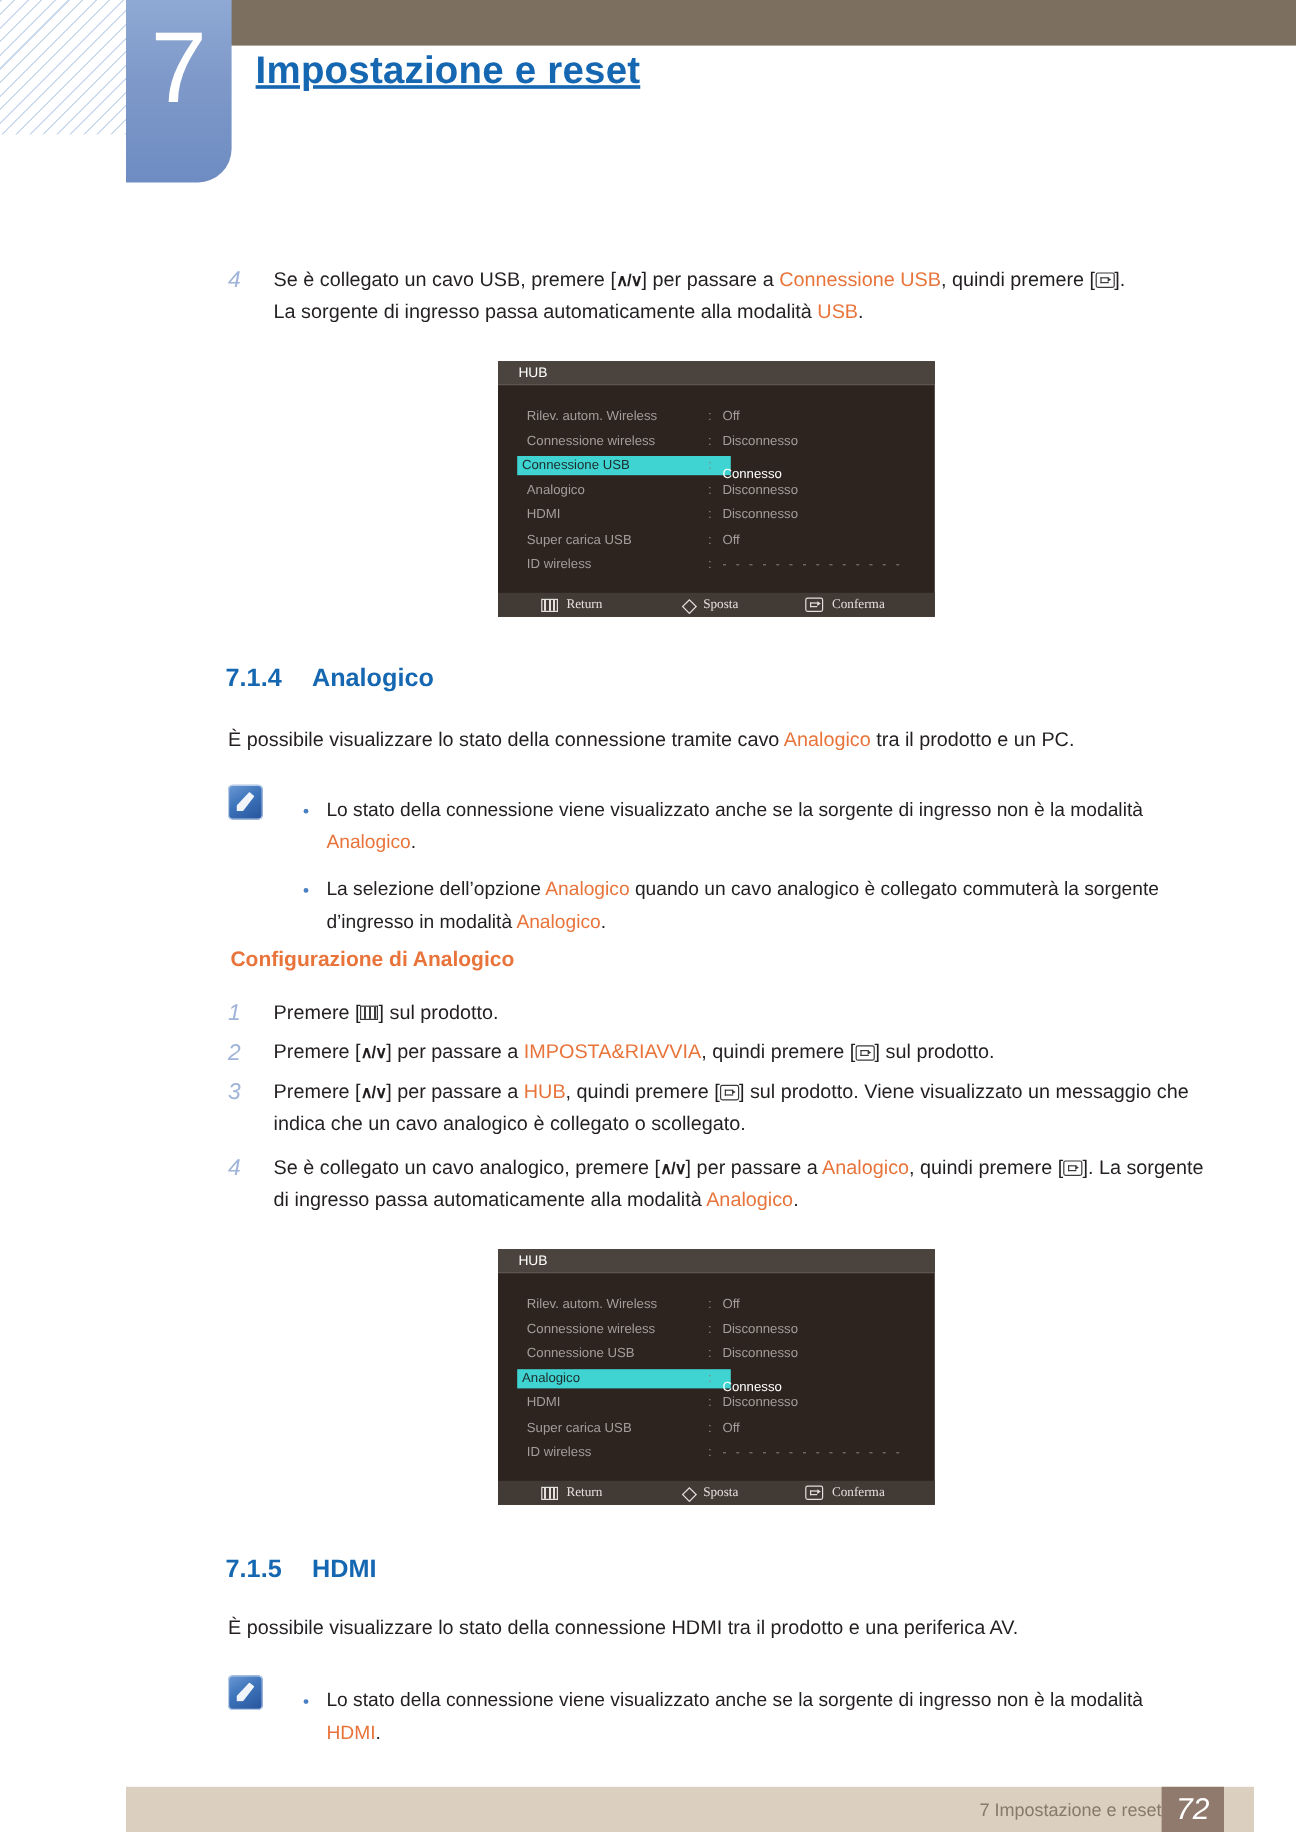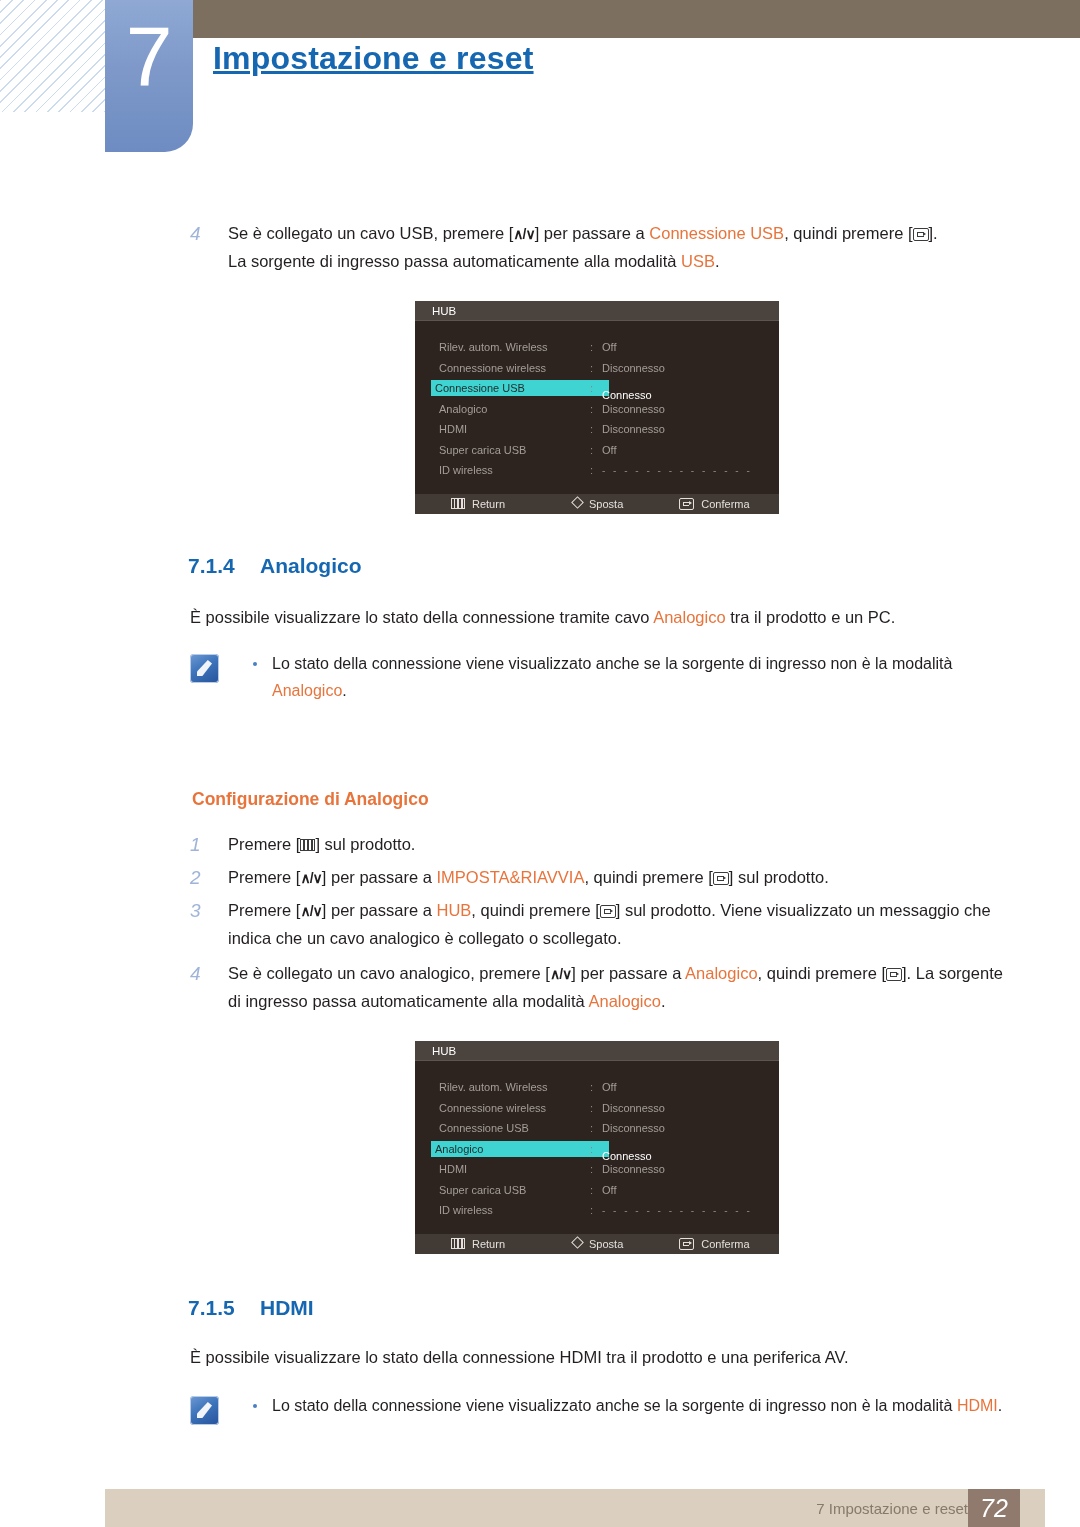--- a/index.html
+++ b/index.html
@@ -135,21 +135,21 @@
     box-shadow: inset 0 0 0 1px #b9cde8;
   }
   .note-icon::after {
     content: "";
     position: absolute; left: 7px; top: 6px;
     width: 15px; height: 16px;
     background: #ffffff;
     clip-path: polygon(72% 0%, 100% 22%, 36% 100%, 0% 100%, 0% 72%);
     opacity: .93;
   }
-  .note-list { margin: 0; padding: 0; list-style: none; }
+  .note-list { margin: 12px; padding: 0; list-style: none; }
   .note-list li {
     position: relative;
     padding-left: 27px;
     font-size: 16px;
     line-height: 27px;
     margin-bottom: 12px;
   }
   .note-list li::before {
     content: "";
     position: absolute; left: 8px; top: 12px;
@@ -210,21 +210,21 @@
   .osd-dashes { color: #8d8681; letter-spacing: 2.5px; font-size: 10px; }
 
   .osd-foot {
     position: absolute; left: 0; bottom: 0;
     width: 100%; height: 20px;
     background: #413a35;
     display: flex; align-items: center;
     color: #e5e0dc;
     font-size: 11px;
   }
-  .osd-foot-item { display: flex; align-items: flex-start; }
+  .osd-foot-item { display: flex; align-items: flex-end; font-family: Liberation Serif, serif; }
   .osd-foot-item.f1 { margin-left: 36px; }
   .osd-foot-item.f2 { margin-left: 68px; }
   .osd-foot-item.f3 { margin-left: 56px; }
   .osd-foot-item span.lab { margin-left: 7px; }
 
   .ico-menu {
     width: 14px; height: 11px;
     border: 1.3px solid #e5e0dc;
     box-sizing: border-box;
     background:
@@ -359,20 +359,23 @@
 <div class="para" style="left:190px; top:604px; width:820px;">
   <span>È possibile visualizzare lo stato della connessione tramite cavo </span><span class="hl">Analogico</span><span> tra il prodotto e un PC.</span>
 </div>
 
 <div class="note" style="left:190px; top:650px; width:820px;">
   <div class="note-icon"></div>
   <ul class="note-list" style="margin-left:55px;">
     <li>
       <span>Lo stato della connessione viene visualizzato anche se la sorgente di ingresso non è la modalità </span><span class="hl">Analogico</span><span>.</span>
     </li>
+    <li>
+      <span>La selezione dell’opzione </span><span class="hl">Analogico</span><span> quando un cavo analogico è collegato commuterà la sorgente d’ingresso in modalità </span><span class="hl">Analogico</span><span>.</span>
+    </li>
   </ul>
 </div>
 
 <div class="sub-head" style="left:192px; top:789px;">Configurazione di Analogico</div>
 
 <div class="step" style="left:190px; top:831px; width:820px;">
   <div class="num">1</div>
   <div class="txt">
     <span>Premere [</span><span class="key-menu"></span><span>] sul prodotto.</span>
   </div>

